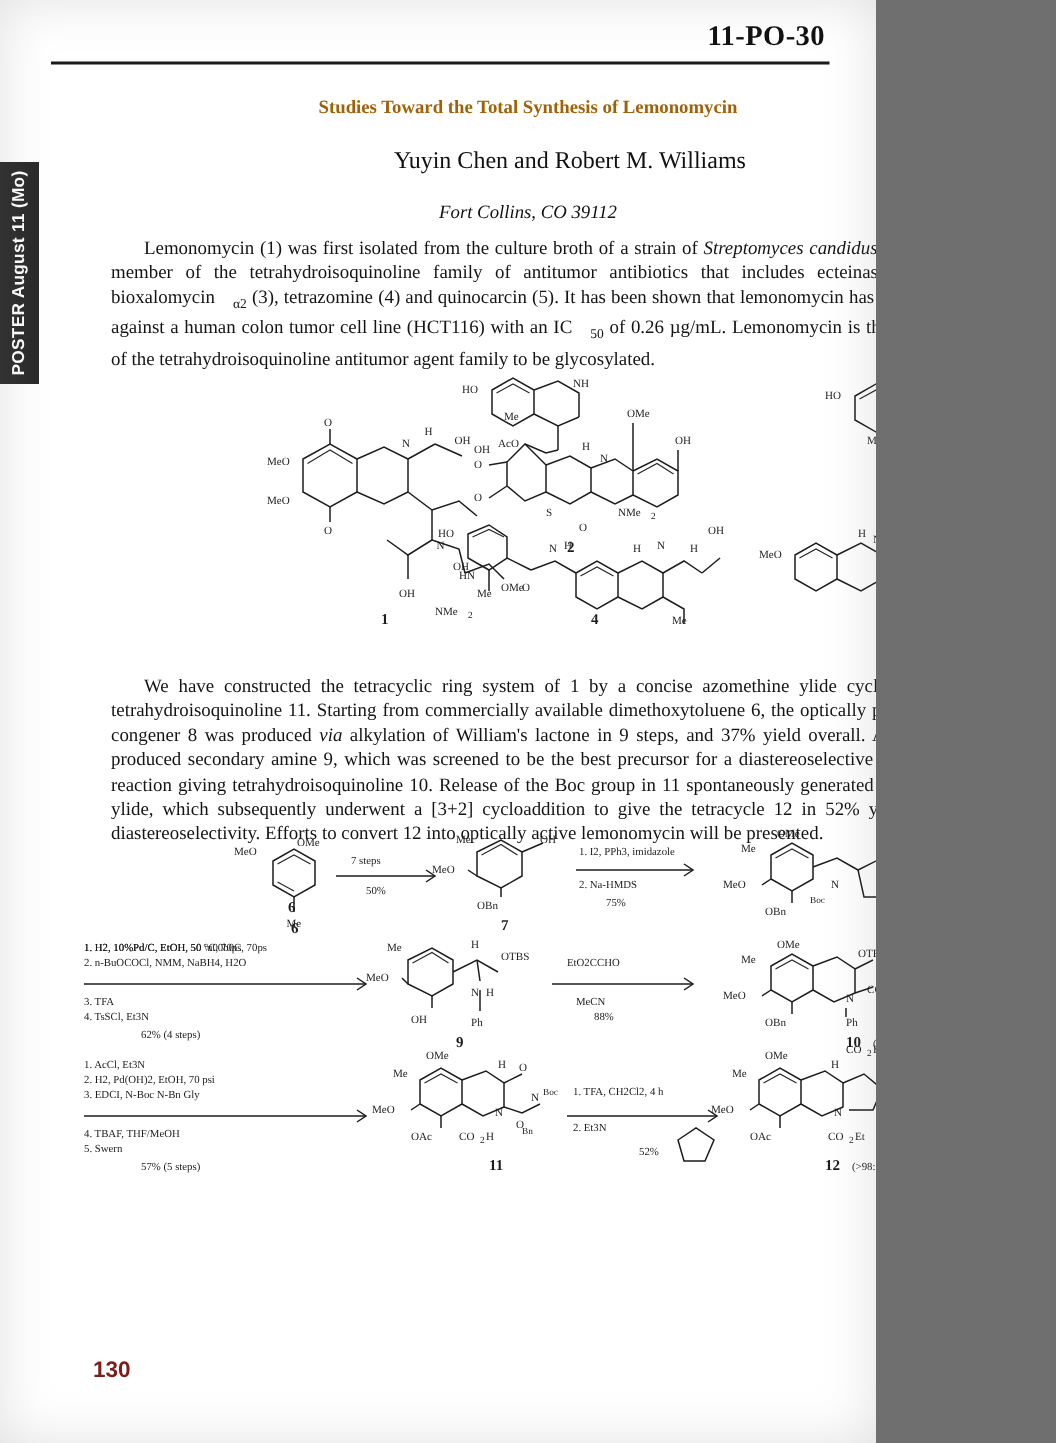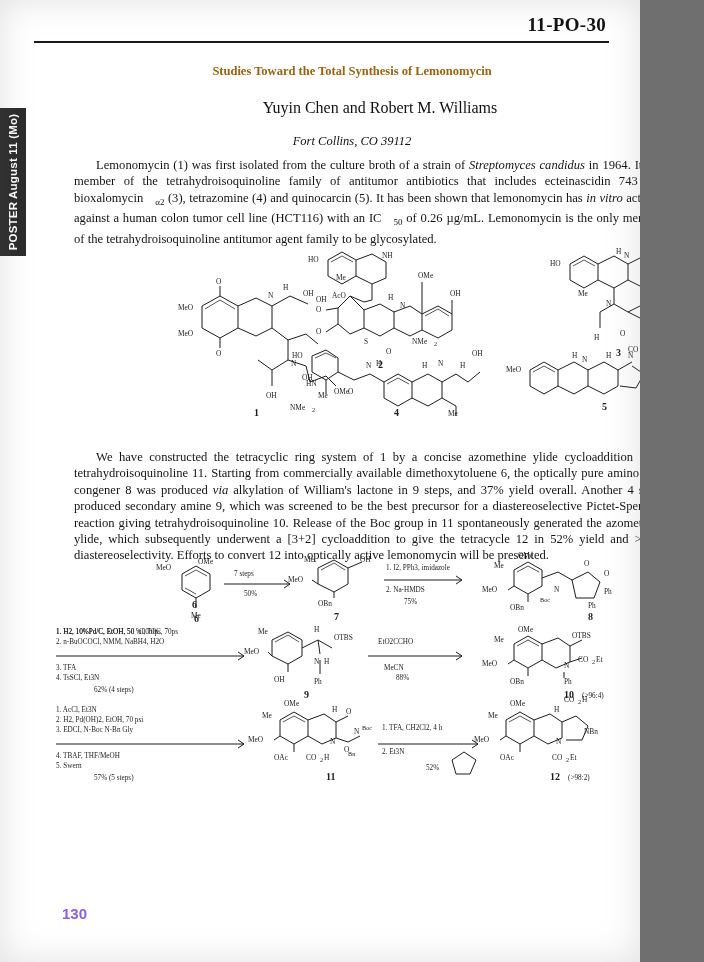--- a/index.html
+++ b/index.html
@@ -5,21 +5,21 @@
   html, body {
     margin: 0;
     padding: 0;
     background: #6f6f6f;
   }
   body {
     font-family: "Liberation Serif", serif;
   }
   .page {
     position: relative;
-    width: 640px;
+    width: 584px;
     height: 962px;
     background: #ffffff;
     overflow: hidden;
   }
   
   .page::after {
     content: "";
     position: absolute;
     inset: 0;
     pointer-events: none;
@@ -132,21 +132,21 @@
     text-indent: 22px;
   }
 
   .page-number {
     position: absolute;
     left: 62px;
     top: 905px;
     font-family: "Liberation Sans", sans-serif;
     font-weight: bold;
     font-size: 15px;
-    color: #8b5cf6;
+    color: #7f1d1d;
   }
 
   
   .fig {
     position: absolute;
     color: #1d1d1d;
   }
   #fig-structures {
     top: 248px;
     left: 150px;

